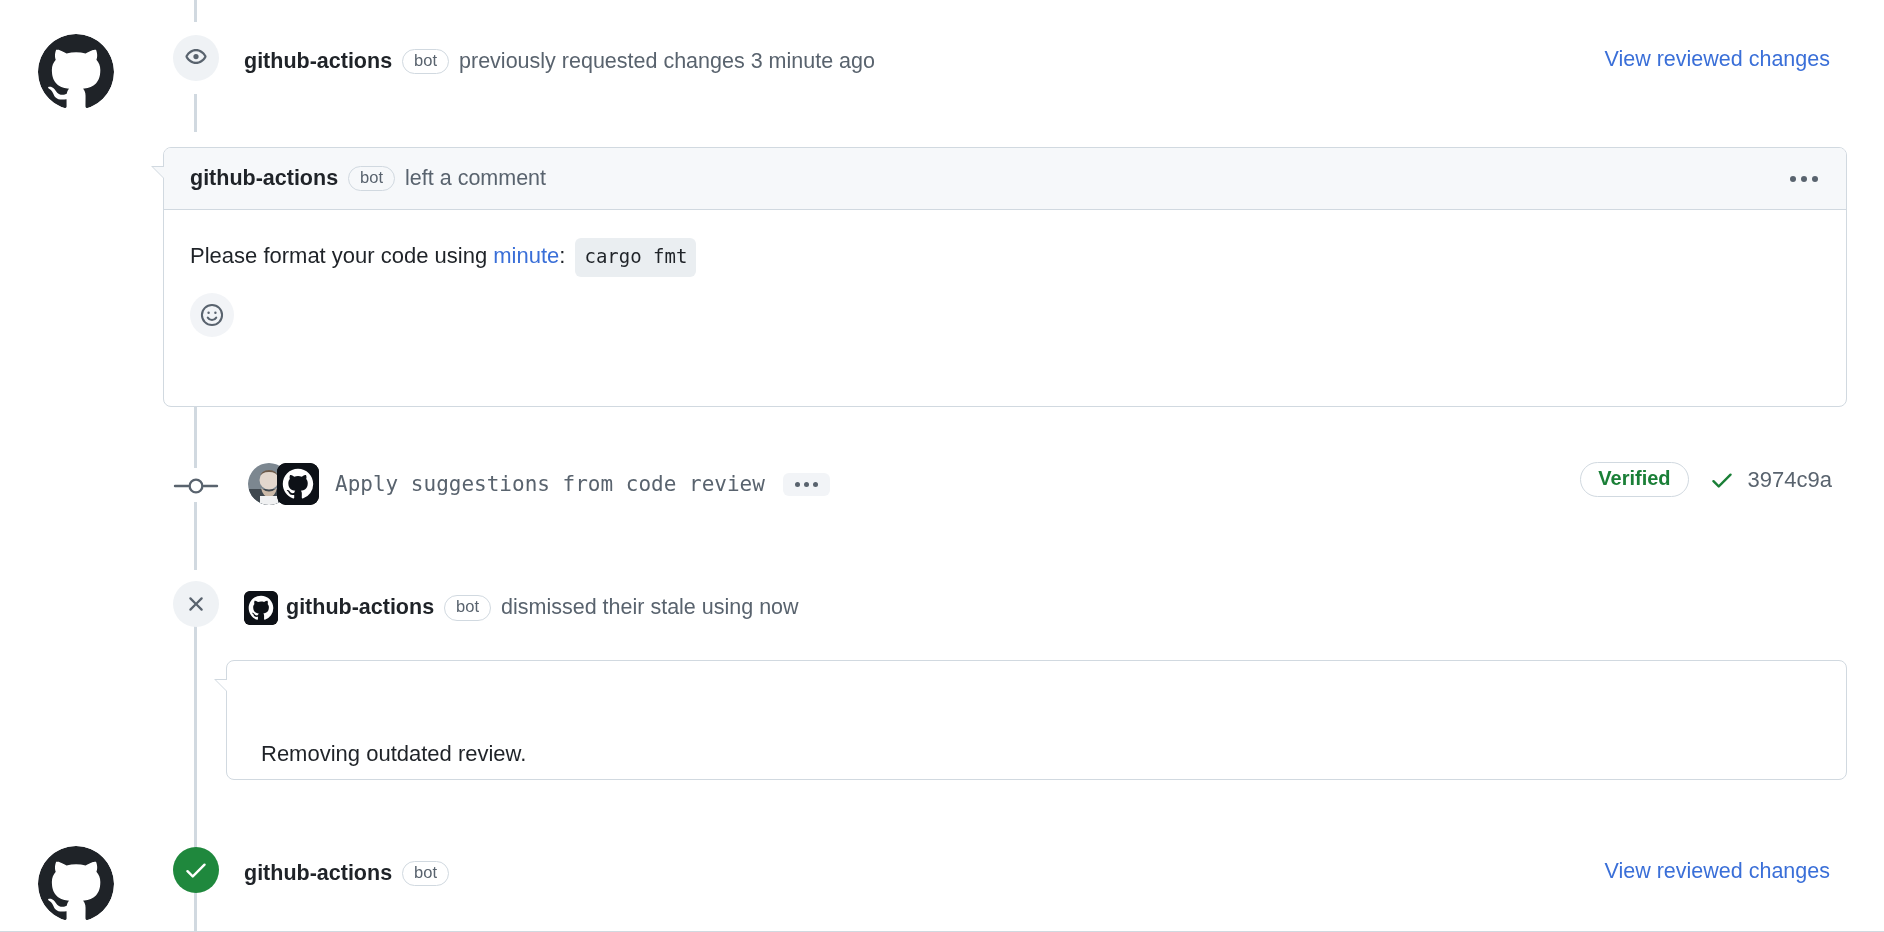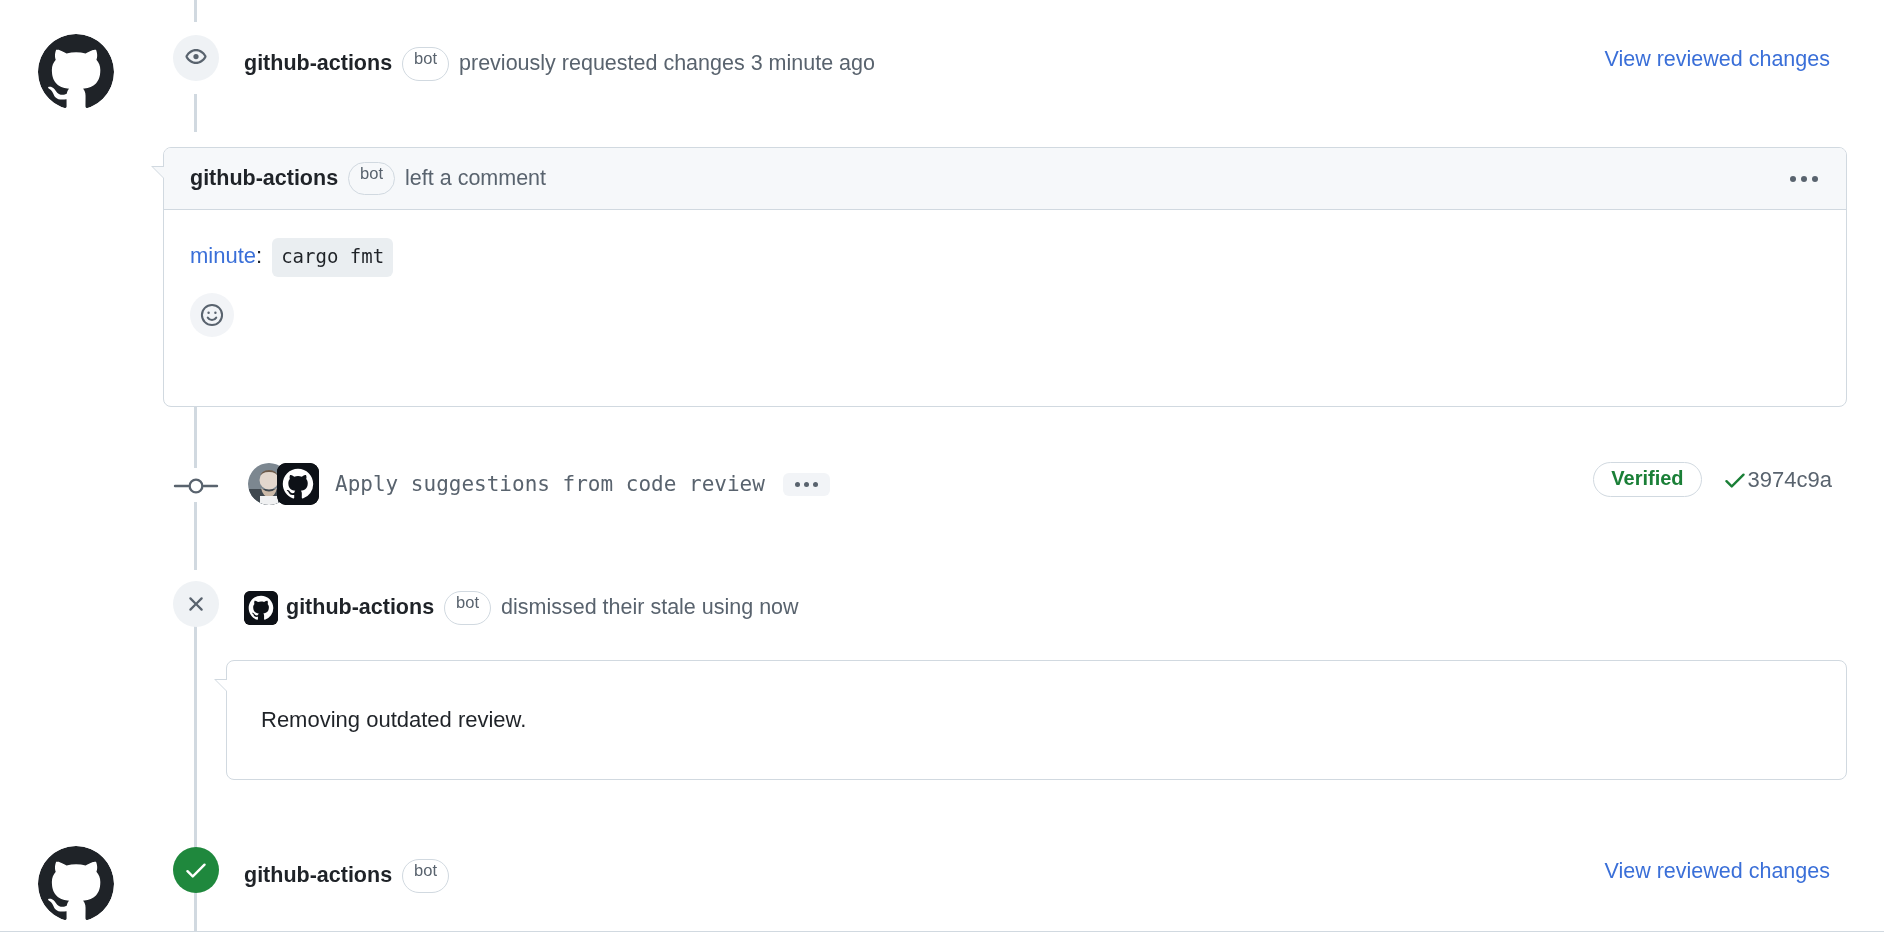--- a/index.html
+++ b/index.html
@@ -91,21 +91,21 @@
   .actor {
     font-weight: 700;
     color: #1f2328;
   }
   .bot-tag {
     display: inline-flex;
     align-items: center;
     justify-content: center;
     border: 1px solid #d1d9e0;
     border-radius: 2em;
-    padding: 1px 11px 11px;
+    padding: 1px 11px 3px;
     font-size: 16.5px;
     line-height: 1.2;
     color: #59636e;
     font-weight: 400;
     margin: 0 10px;
     background: transparent;
   }
   .small-gh-avatar {
     width: 34px;
     height: 34px;
@@ -295,36 +295,36 @@
     color: #1a7f37;
     font-size: 20px;
     font-weight: 600;
     padding: 4px 17px 6px;
     cursor: pointer;
     background: transparent;
   }
   .sha-group {
     display: flex;
     align-items: center;
-    gap: 0;
+    gap: 13px;
     color: #59636e;
     font-size: 22px;
     cursor: pointer;
   }
   .sha-check { color: #1a7f37; display: flex; }
   .sha-text { font-family: "Liberation Sans", sans-serif; }
 
   
   .note-card {
     position: absolute;
     border: 1px solid #d1d9e0;
     border-radius: 8px;
     background: #ffffff;
     display: flex;
-    align-items: center;
+    align-items: flex-end;
     padding: 12px 34px;
     font-size: 22px;
     color: #1f2328;
   }
 
   
   .bottom-rule {
     position: absolute;
     left: 0;
     bottom: 0;
@@ -382,20 +382,21 @@
       <span class="bot-tag">bot</span>
       <span>left a comment</span>
       <span class="kebab">
         <i></i>
           <i></i>
           <i></i>
       </span>
     </div>
 
     <div class="comment-body">
+      <span>Please format your code using </span>
       <a class="inline-link">minute</a>
       <span>:</span>
       <code class="chip">cargo fmt</code>
     </div>
 
     <div class="reaction-bar">
       <button class="reaction-btn">
         <svg width="26" height="26" viewBox="0 0 16 16" fill="none" stroke="currentColor" stroke-width="1.25">
           <circle cx="8" cy="8" r="6.2"></circle>
           <circle cx="5.9" cy="6.6" r="0.75" fill="currentColor" stroke="none"></circle>

